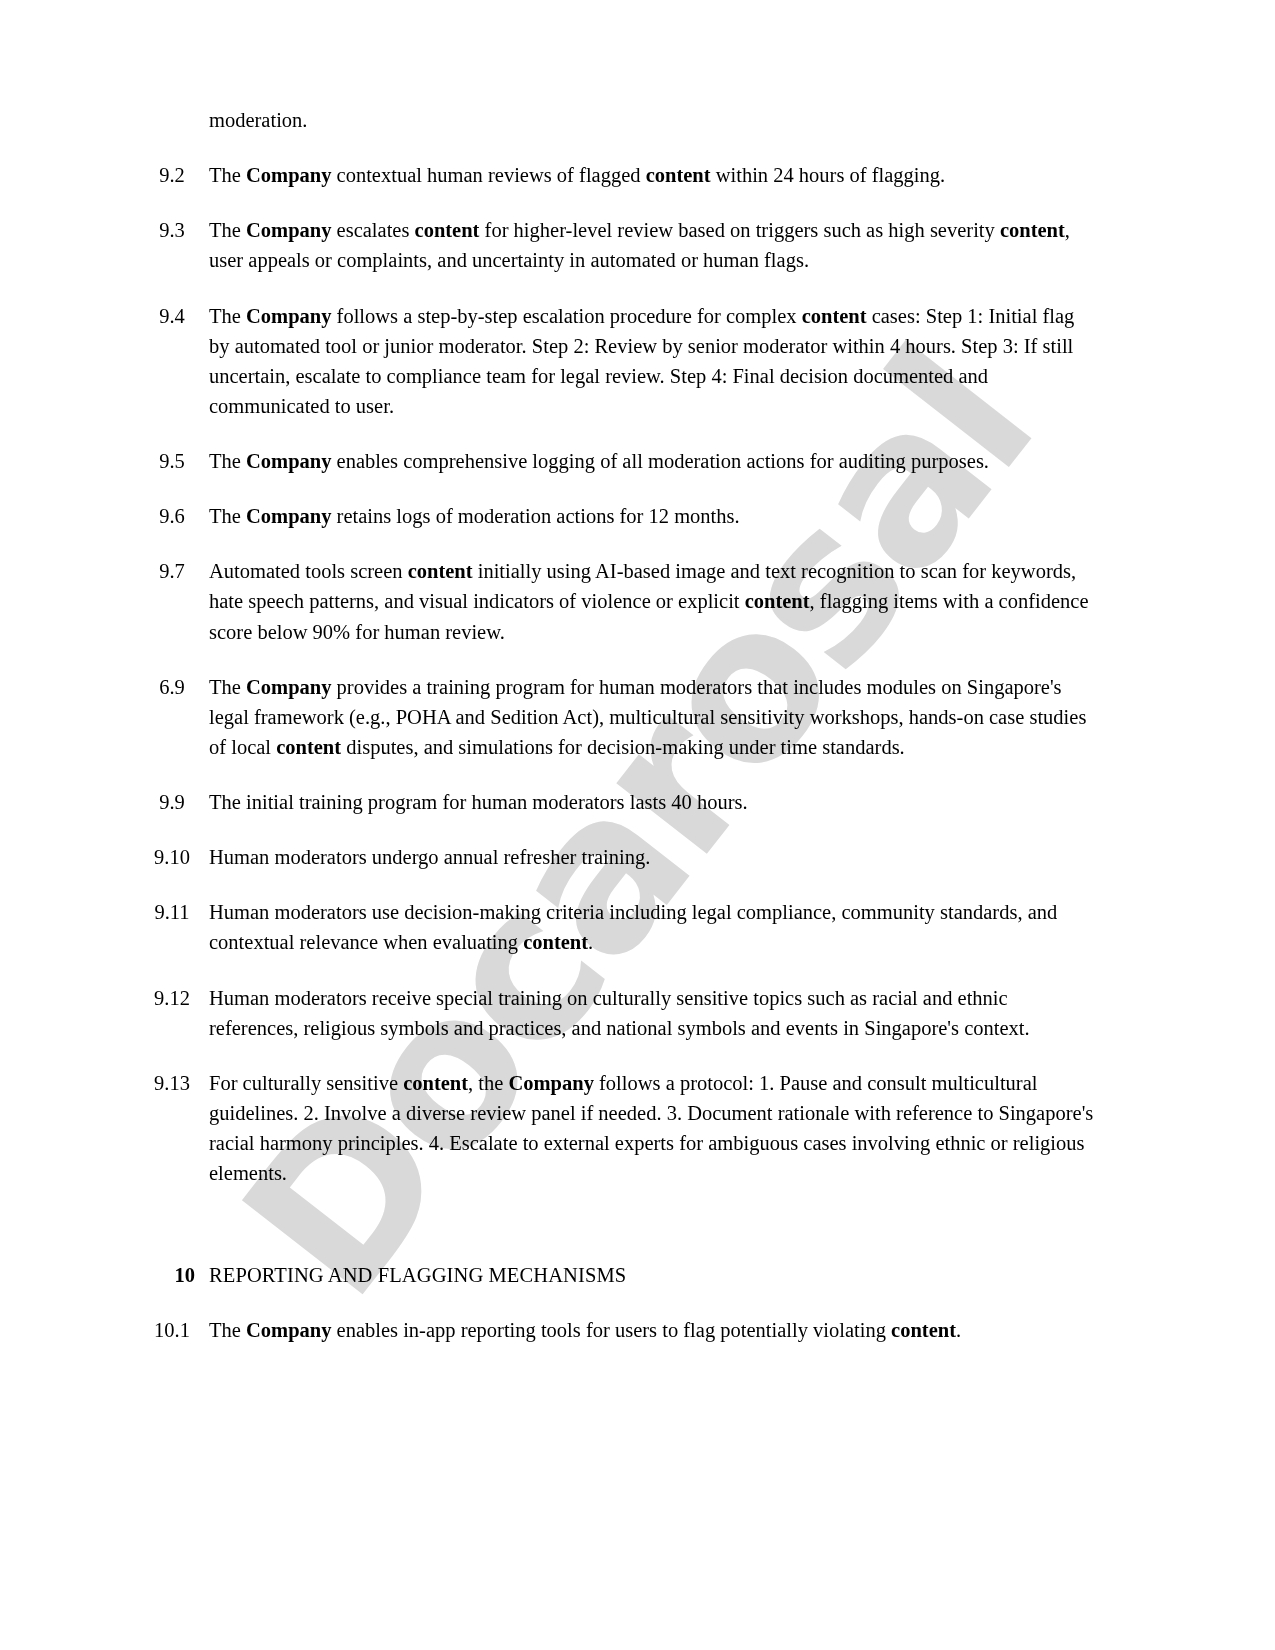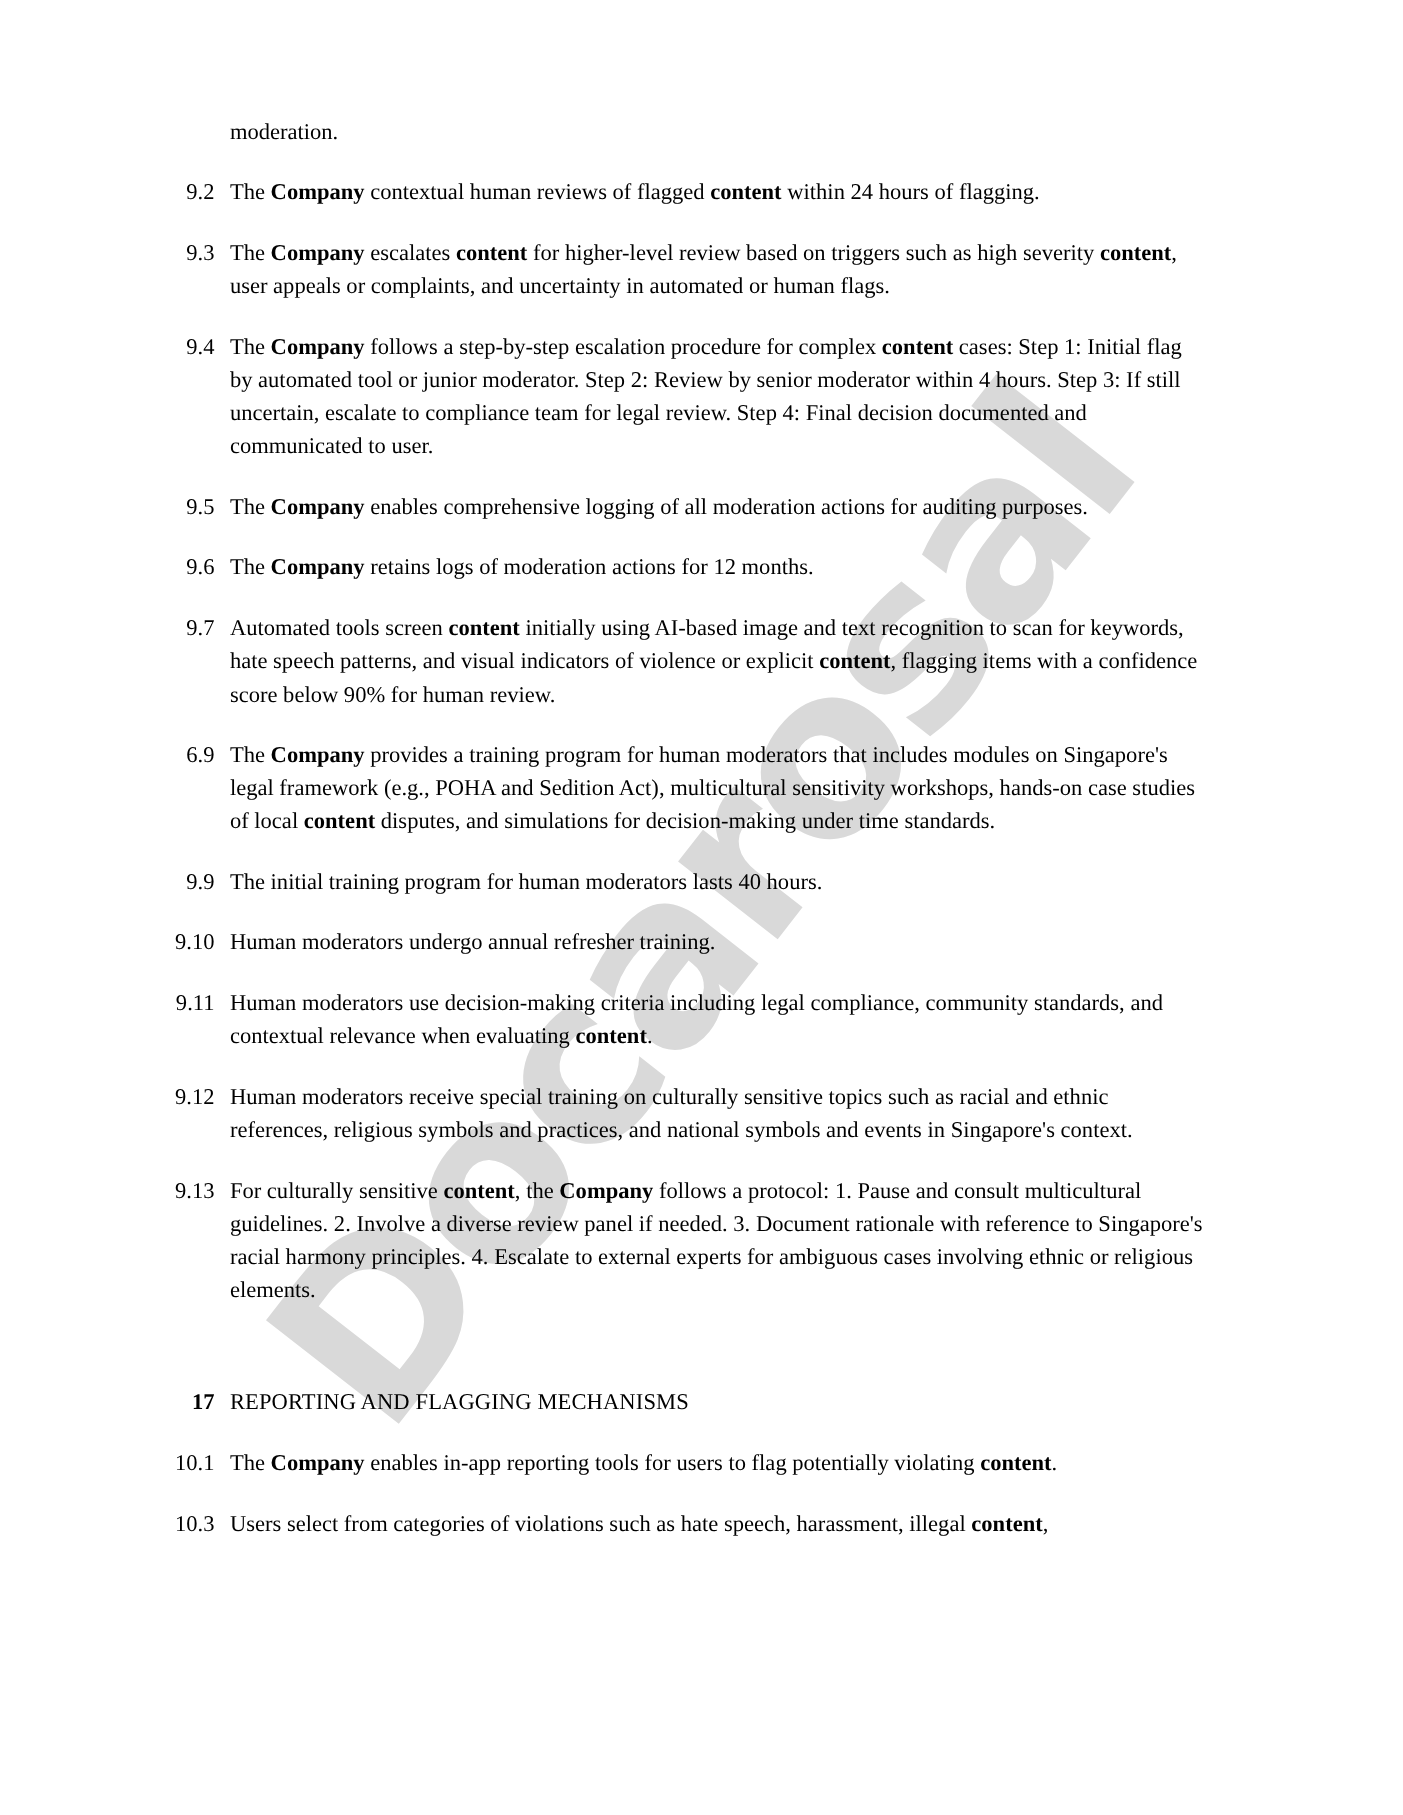--- a/index.html
+++ b/index.html
@@ -70,21 +70,21 @@
 
   
   .clause {
     display: flex;
     align-items: flex-start;
     margin-top: 25px;
   }
   .clause-num {
     flex: 0 0 46px;
     width: 46px;
-    text-align: right;
+    text-align: center;
     font-size: 20.5px;
     line-height: 1.47;
     white-space: nowrap;
   }
   .clause-body {
     flex: 1 1 auto;
     padding-left: 14px;
     font-size: 20.5px;
     line-height: 1.47;
     text-align: left;
@@ -172,29 +172,25 @@
           <div class="clause-num">9.12</div>
           <div class="clause-body"><span>Human moderators receive special training on culturally sensitive topics such as racial and ethnic references, religious symbols and practices, and national symbols and events in Singapore's context.</span></div>
         </div>
         <div class="clause">
           <div class="clause-num">9.13</div>
           <div class="clause-body"><span>For culturally sensitive </span><b>content</b><span>, the </span><b>Company</b><span> follows a protocol: 1. Pause and consult multicultural guidelines. 2. Involve a diverse review panel if needed. 3. Document rationale with reference to Singapore's racial harmony principles. 4. Escalate to external experts for ambiguous cases involving ethnic or religious elements.</span></div>
         </div>
       </div>
 
     <div class="section-head">
-      <div class="sec-num">17</div>
+      <div class="sec-num">10</div>
       <div class="sec-title">REPORTING AND FLAGGING MECHANISMS</div>
     </div>
 
     <div id="clause-list-after">
         <div class="clause">
           <div class="clause-num">10.1</div>
           <div class="clause-body"><span>The </span><b>Company</b><span> enables in-app reporting tools for users to flag potentially violating </span><b>content</b><span>.</span></div>
         </div>
-        <div class="clause">
-          <div class="clause-num">10.3</div>
-          <div class="clause-body"><span>Users select from categories of violations such as hate speech, harassment, illegal </span><b>content</b><span>,</span></div>
-        </div>
       </div>
 
   </div>
 </div>
 
 </body></html>

